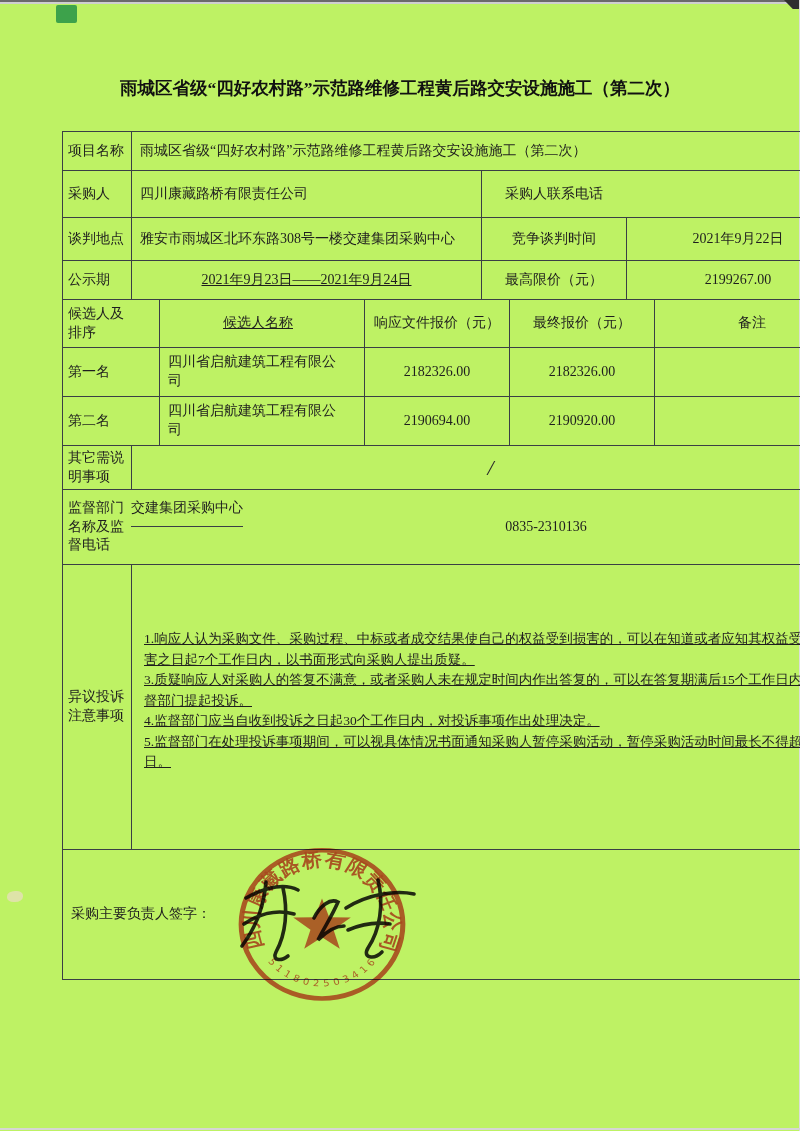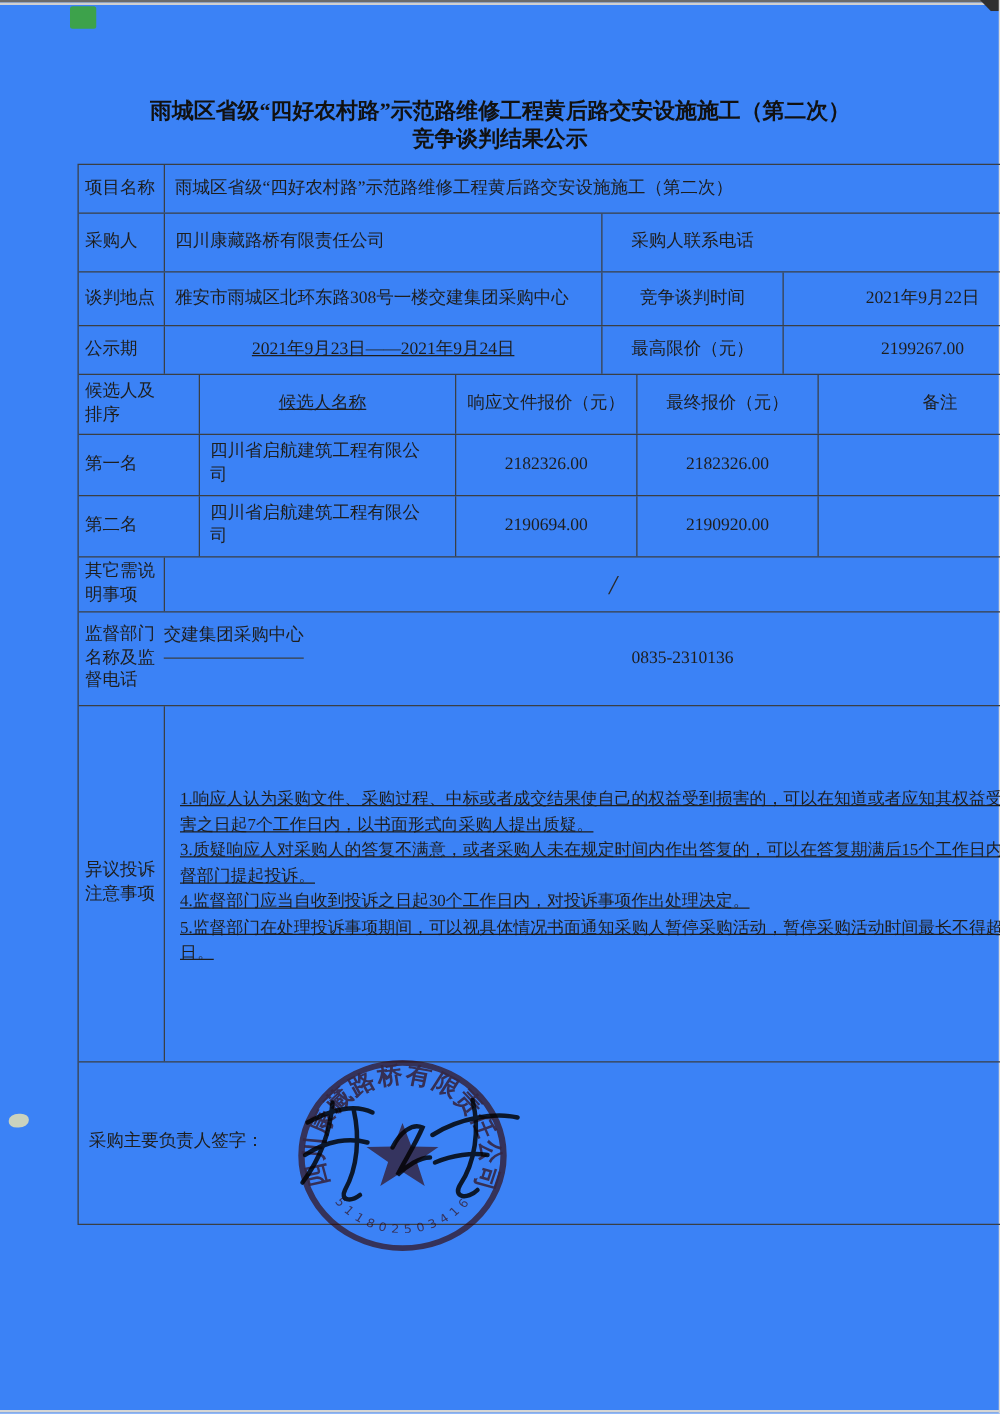--- a/index.html
+++ b/index.html
@@ -1,18 +1,18 @@
 <!DOCTYPE html>
 <html><head>
 <meta charset="utf-8">
 <style>
   html,body{margin:0;padding:0;background:#ffffff;}
   .page{
     position:relative;width:800px;height:1131px;margin:0 auto;
-    background:#3b82f6;overflow:hidden;
+    background:#bef264;overflow:hidden;
     font-family:"Liberation Serif","DejaVu Serif",serif;
     color:#1e1e1e;
   }
   
   .top-edge{position:absolute;top:0;left:0;right:0;height:2px;background:#6a6a6a;}
   .top-edge-shadow{position:absolute;top:2px;left:0;right:0;height:2px;background:#cfcfcf;}
   .corner-tr{position:absolute;top:0;right:0;width:16px;height:9px;background:#2f2f2f;
     clip-path:polygon(100% 0,100% 100%,55% 100%,0 0);}
   .right-edge{position:absolute;top:0;right:0;width:1px;height:100%;background:#dcdcdc;}
   .bottom-edge{position:absolute;left:0;right:0;bottom:1px;height:2px;background:#d6d6d4;}
@@ -62,21 +62,20 @@
   <div class="top-edge"></div>
   <div class="top-edge-shadow"></div>
   <div class="corner-tr"></div>
   <div class="right-edge"></div>
   <div class="bottom-edge"></div>
   <div class="green-tag"></div>
   <div class="margin-smudge"></div>
 
   <div class="title">
     <div>雨城区省级“四好农村路”示范路维修工程黄后路交安设施施工（第二次）</div>
-    <div>竞争谈判结果公示</div>
   </div>
 
   <div class="tbl">
 
     <div class="row h38">
       <div class="cell c-label">项目名称</div>
       <div class="cell c-rest-left">雨城区省级“四好农村路”示范路维修工程黄后路交安设施施工（第二次）</div>
     </div>
 
     <div class="row h47">

